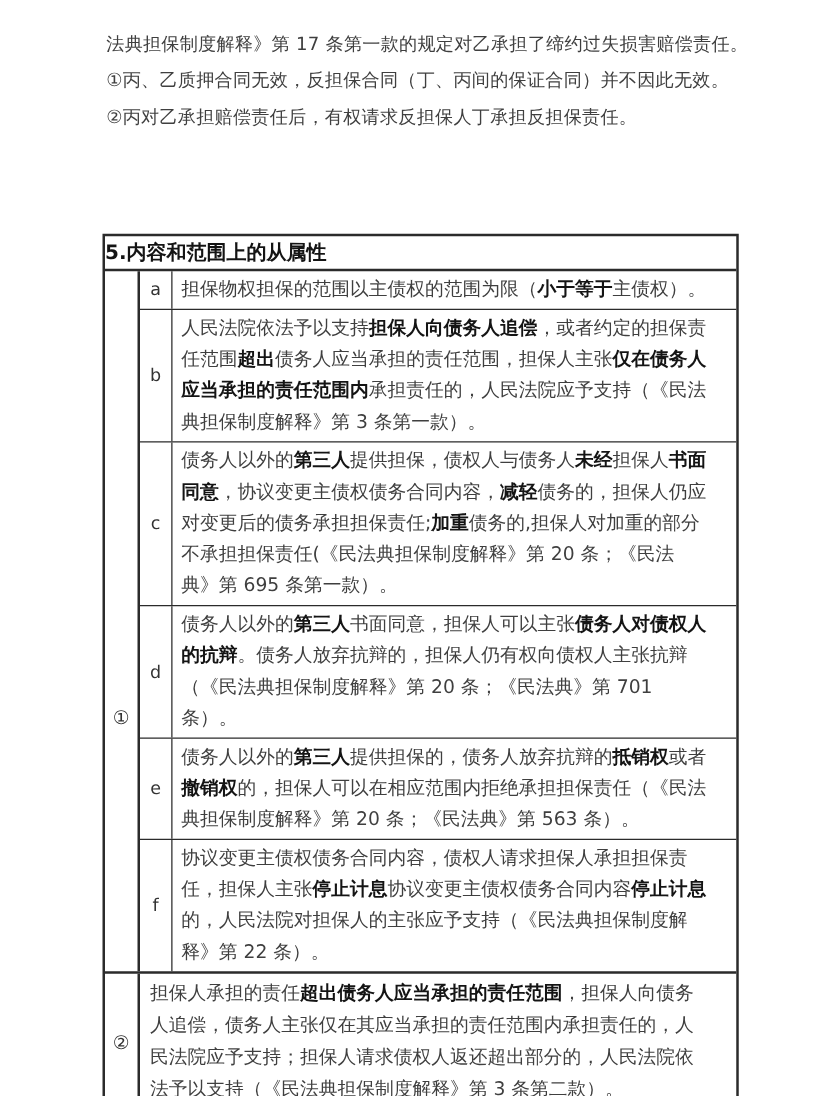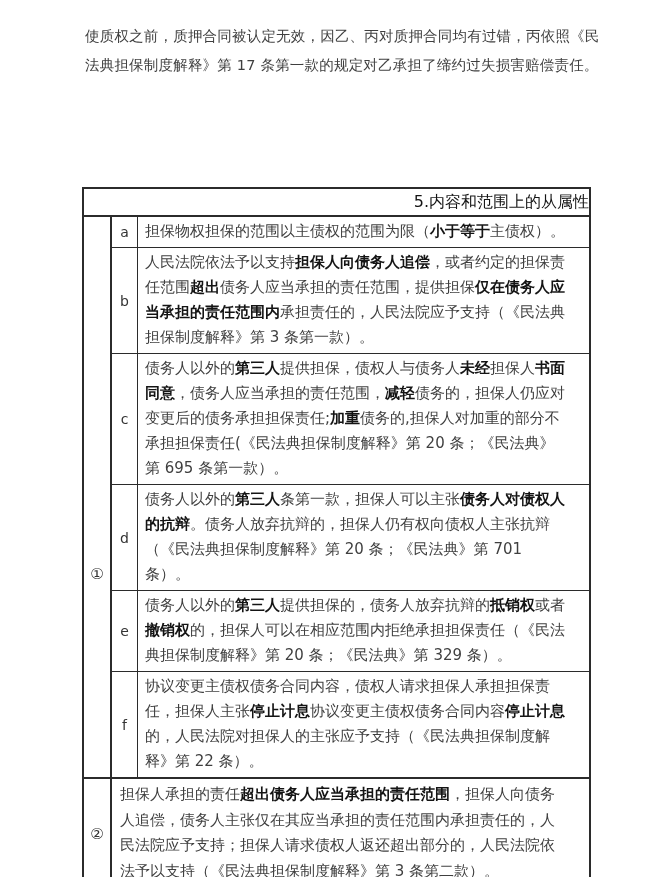--- a/index.html
+++ b/index.html
@@ -17,21 +17,21 @@
   .intro .line { height: 29px; line-height: 29px; white-space: nowrap; letter-spacing: 0.2px; }
 
   .stable {
     position: absolute; left: 82px; top: 187px; width: 509px;
     border: 2px solid var(--border, #2b2b2b);
     font-size: 15px;
     box-sizing: border-box;
   }
   .thead {
     border-bottom: 2px solid var(--border, #2b2b2b);
-    text-align: right; font-weight: normal; font-size: 16px;
+    text-align: left; font-weight: bold; font-size: 16px;
     height: 26px; line-height: 26px;
     color: var(--bold, #141414);
   }
   .g1 { display: flex; border-bottom: 2px solid var(--border, #2b2b2b); }
   .gcol {
     width: 26px; flex: none;
     border-right: 2px solid var(--border, #2b2b2b);
     position: relative;
   }
   .circ {
@@ -58,56 +58,57 @@
     font-size: 15px; color: #333;
   }
   .g2cell { flex: 1; min-width: 0; padding: 3px 22px 4px 8px; line-height: 25.5px; border-radius: 10px; }
 
   .cell b, .g2cell b { color: var(--bold, #141414); font-weight: bold; }
 </style>
 </head>
 <body style="--bg: #ffffff; --text: #3f3f3f; --bold: #141414; --border: #2b2b2b;">
 
 <div class="intro">
-  <div class="line">使质权之前，质押合同被认定无效，因乙、丙对质押合同均有过错，丙依照《民</div>
   <div class="line">法典担保制度解释》第 17 条第一款的规定对乙承担了缔约过失损害赔偿责任。</div>
+  <div class="line">①丙、乙质押合同无效，反担保合同（丁、丙间的保证合同）并不因此无效。</div>
+  <div class="line">②丙对乙承担赔偿责任后，有权请求反担保人丁承担反担保责任。</div>
 </div>
 
 <div class="stable">
   <div class="thead">5.内容和范围上的从属性</div>
 
   <div class="g1">
     <div class="gcol">
       <div class="circ">①</div>
     </div>
     <div class="g1rows">
 
       <div class="trow">
         <div class="letter">a</div>
         <div class="cell"><span>担保物权担保的范围以主债权的范围为限（</span><b>小于等于</b><span>主债权）。</span></div>
       </div>
 
       <div class="trow">
         <div class="letter">b</div>
-        <div class="cell"><span>人民法院依法予以支持</span><b>担保人向债务人追偿</b><span>，或者约定的担保责任范围</span><b>超出</b><span>债务人应当承担的责任范围，提供担保</span><b>仅在债务人应当承担的责任范围内</b><span>承担责任的，人民法院应予支持（《民法典担保制度解释》第 3 条第一款）。</span></div>
+        <div class="cell"><span>人民法院依法予以支持</span><b>担保人向债务人追偿</b><span>，或者约定的担保责任范围</span><b>超出</b><span>债务人应当承担的责任范围，担保人主张</span><b>仅在债务人应当承担的责任范围内</b><span>承担责任的，人民法院应予支持（《民法典担保制度解释》第 3 条第一款）。</span></div>
       </div>
 
       <div class="trow">
         <div class="letter">c</div>
-        <div class="cell"><span>债务人以外的</span><b>第三人</b><span>提供担保，债权人与债务人</span><b>未经</b><span>担保人</span><b>书面同意</b><span>，债务人应当承担的责任范围，</span><b>减轻</b><span>债务的，担保人仍应对变更后的债务承担担保责任;</span><b>加重</b><span>债务的,担保人对加重的部分不承担担保责任(《民法典担保制度解释》第 20 条；《民法典》第 695 条第一款）。</span></div>
+        <div class="cell"><span>债务人以外的</span><b>第三人</b><span>提供担保，债权人与债务人</span><b>未经</b><span>担保人</span><b>书面同意</b><span>，协议变更主债权债务合同内容，</span><b>减轻</b><span>债务的，担保人仍应对变更后的债务承担担保责任;</span><b>加重</b><span>债务的,担保人对加重的部分不承担担保责任(《民法典担保制度解释》第 20 条；《民法典》第 695 条第一款）。</span></div>
       </div>
 
       <div class="trow">
         <div class="letter">d</div>
-        <div class="cell"><span>债务人以外的</span><b>第三人</b><span>条第一款，担保人可以主张</span><b>债务人对债权人的抗辩</b><span>。债务人放弃抗辩的，担保人仍有权向债权人主张抗辩（《民法典担保制度解释》第 20 条；《民法典》第 701 条）。</span></div>
+        <div class="cell"><span>债务人以外的</span><b>第三人</b><span>书面同意，担保人可以主张</span><b>债务人对债权人的抗辩</b><span>。债务人放弃抗辩的，担保人仍有权向债权人主张抗辩（《民法典担保制度解释》第 20 条；《民法典》第 701 条）。</span></div>
       </div>
 
       <div class="trow">
         <div class="letter">e</div>
-        <div class="cell"><span>债务人以外的</span><b>第三人</b><span>提供担保的，债务人放弃抗辩的</span><b>抵销权</b><span>或者</span><b>撤销权</b><span>的，担保人可以在相应范围内拒绝承担担保责任（《民法典担保制度解释》第 20 条；《民法典》第 329 条）。</span></div>
+        <div class="cell"><span>债务人以外的</span><b>第三人</b><span>提供担保的，债务人放弃抗辩的</span><b>抵销权</b><span>或者</span><b>撤销权</b><span>的，担保人可以在相应范围内拒绝承担担保责任（《民法典担保制度解释》第 20 条；《民法典》第 563 条）。</span></div>
       </div>
 
       <div class="trow row-f">
         <div class="letter">f</div>
         <div class="cell"><span>协议变更主债权债务合同内容，债权人请求担保人承担担保责任，担保人主张</span><b>停止计息</b><span>协议变更主债权债务合同内容</span><b>停止计息</b><span>的，人民法院对担保人的主张应予支持（《民法典担保制度解释》第 22 条）。</span></div>
       </div>
 
     </div>
   </div>
 

